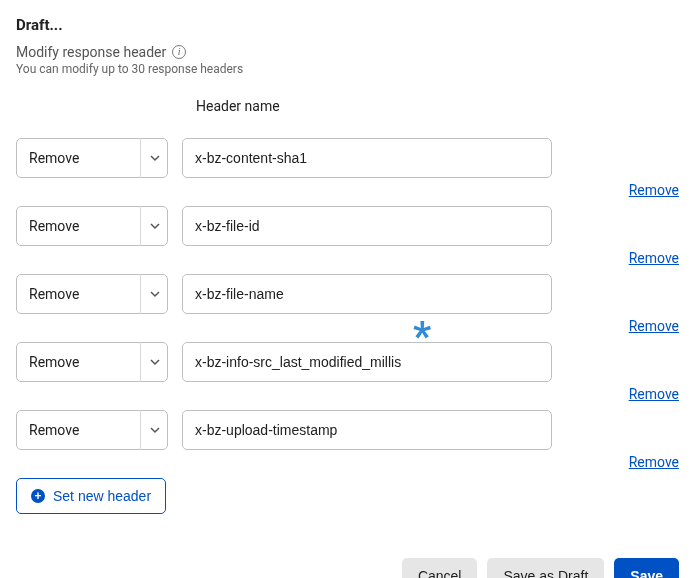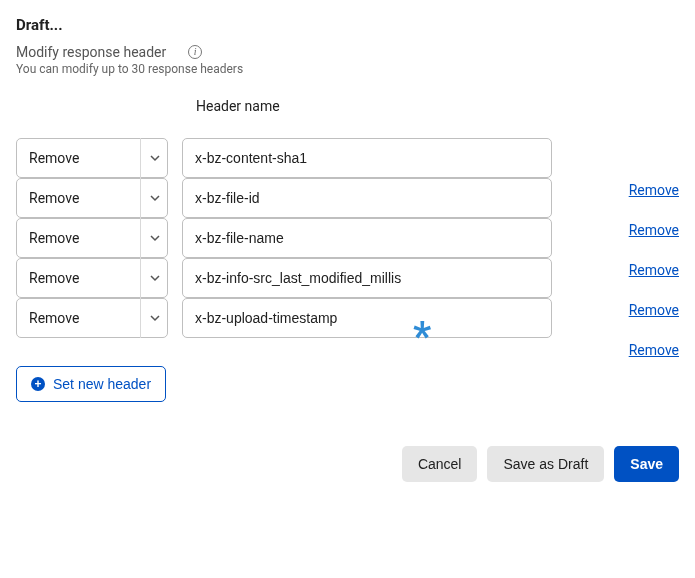--- a/index.html
+++ b/index.html
@@ -13,21 +13,21 @@
     width: 695px;
   }
   .section-title {
     font-size: 15px;
     font-weight: 700;
     margin-bottom: 10px;
   }
   .subtitle-row {
     display: flex;
     align-items: center;
-    gap: 22px;
+    gap: 6px;
     color: #555;
     font-size: 14px;
     margin-bottom: 2px;
   }
   .info-icon {
     width: 14px;
     height: 14px;
     border: 1px solid #777;
     border-radius: 50%;
     display: inline-flex;
@@ -44,21 +44,21 @@
     font-size: 12px;
     margin-bottom: 22px;
   }
   .column-label {
     font-size: 14px;
     font-weight: 400;
     margin-left: 180px;
     margin-bottom: 24px;
     color: #212121;
   }
-  .rows { display: flex; flex-direction: column; }
+  .rows { display: flex; flex-direction: column; gap: 28px; }
   .row {
     display: flex;
     align-items: center;
     gap: 14px;
   }
   .select-wrap {
     position: relative;
     width: 152px;
     flex-shrink: 0;
   }

